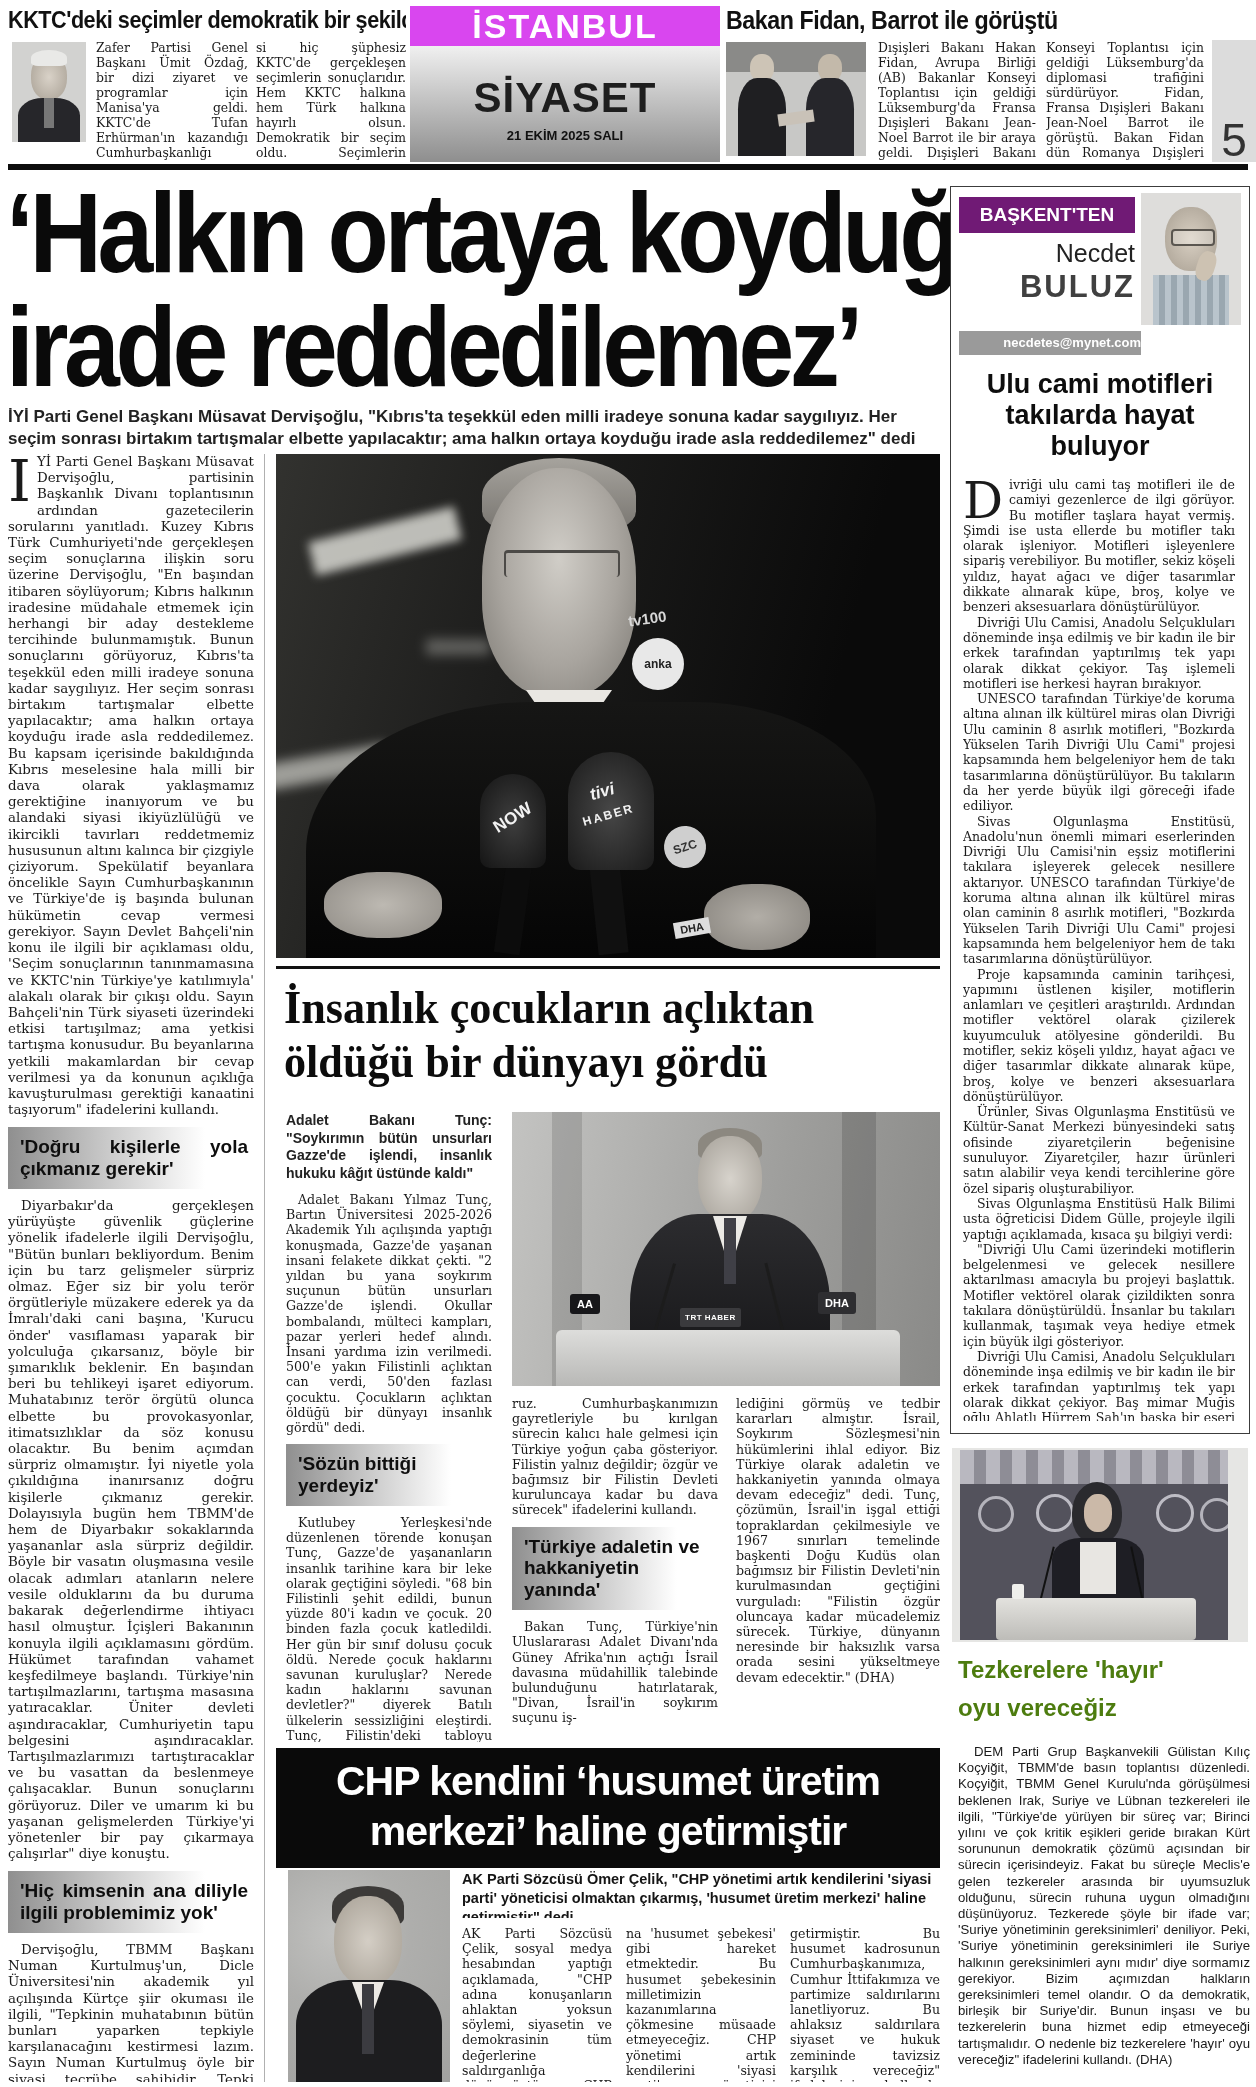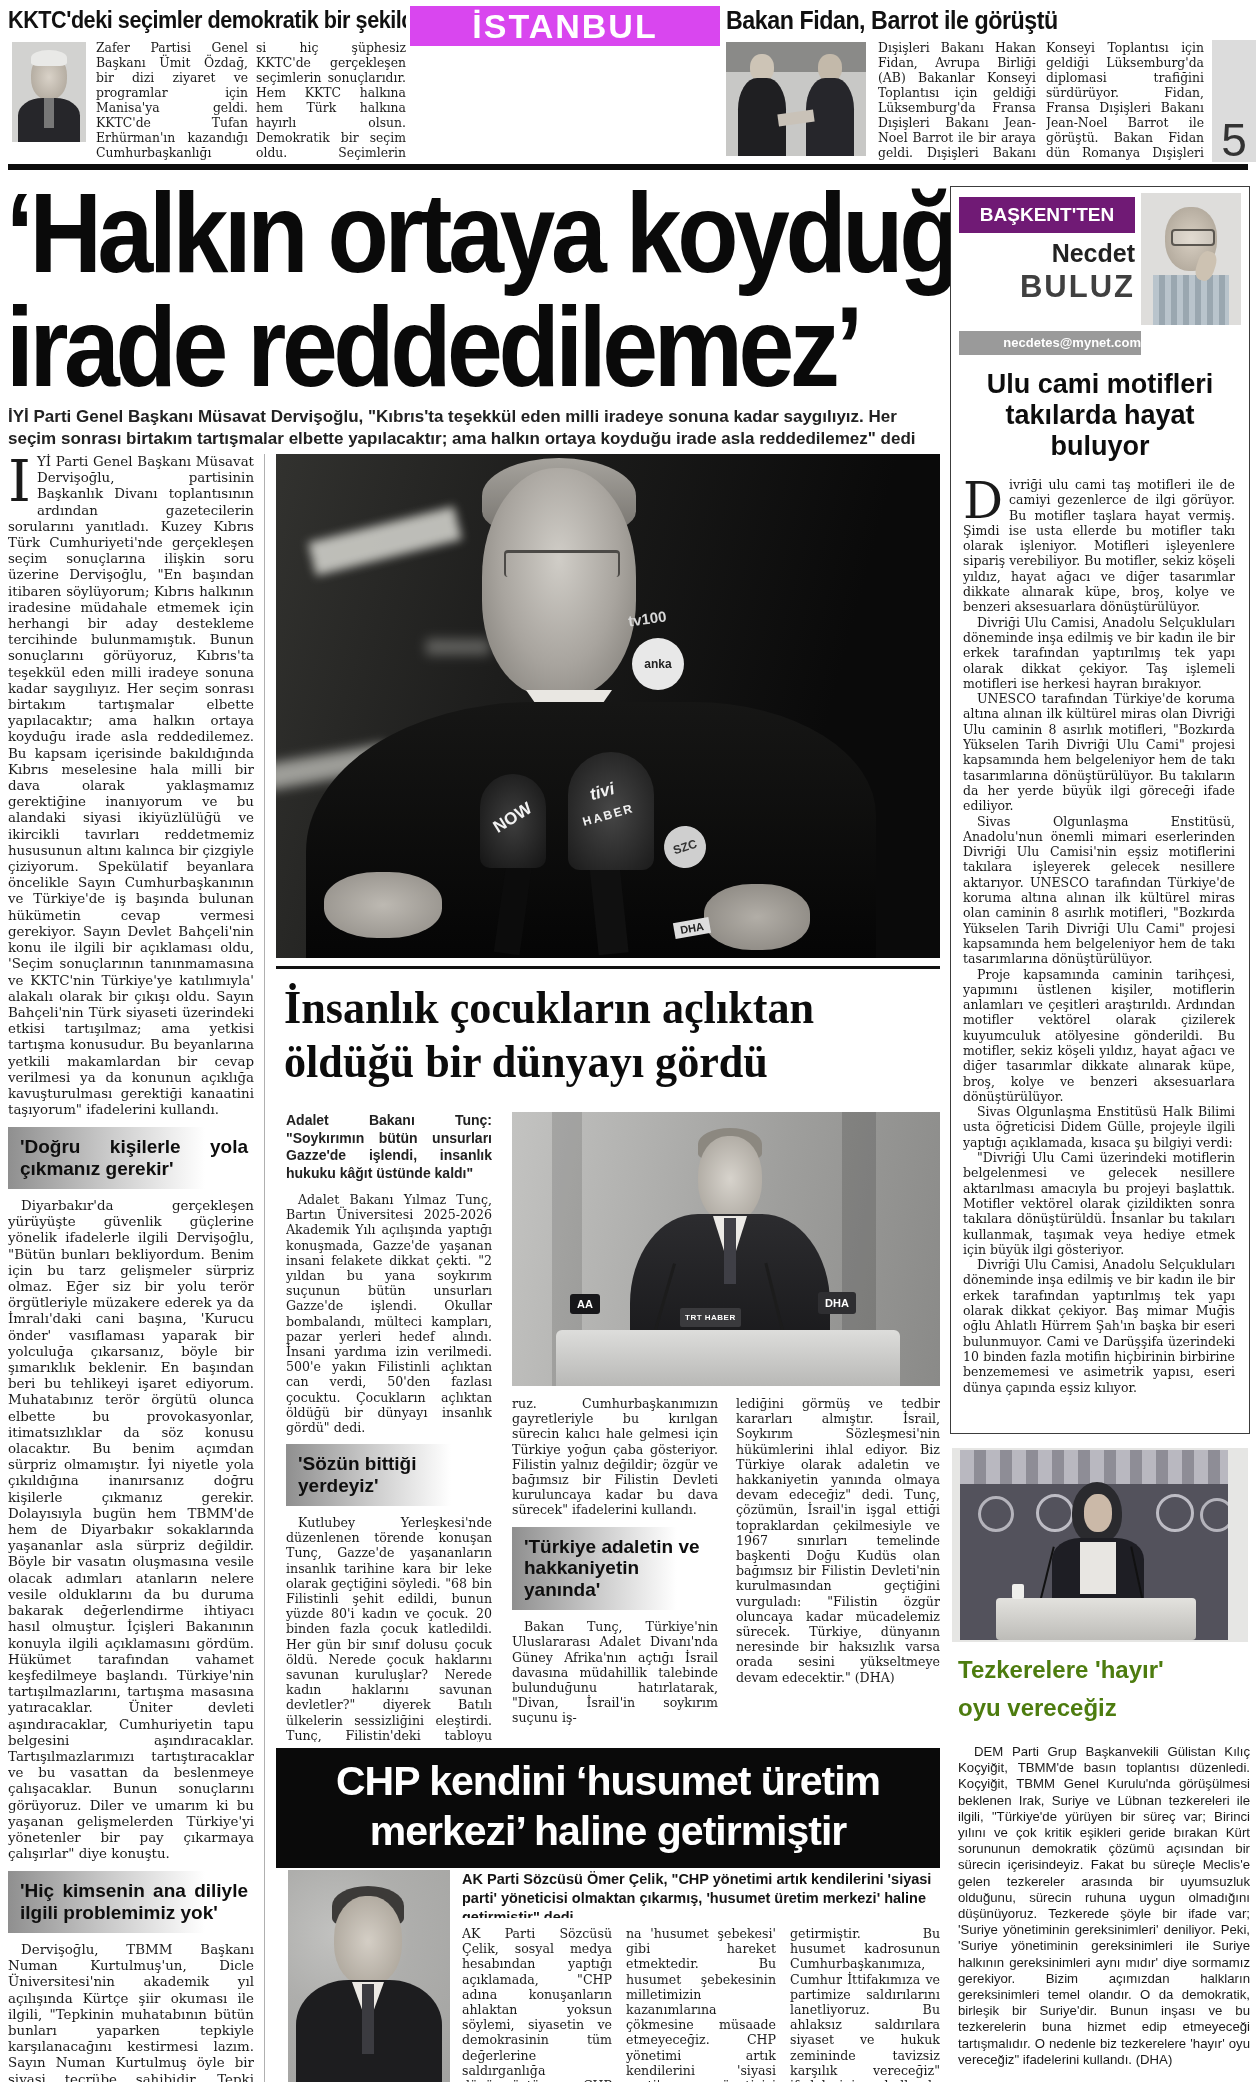--- a/index.html
+++ b/index.html
@@ -44,21 +44,21 @@
 
   
   .chpbox{background:#0a0a0a;color:#fff;text-align:center;padding-top:8px;}
   .chpline{font-weight:800;font-size:41px;line-height:50px;letter-spacing:-1px;}
   .chpdeck{font-size:14.5px;font-weight:700;line-height:1.3;color:#151515;}
   .chpcol{font-size:12.6px;line-height:15.2px;}
 
   
   .rbox{border:1px solid #3c3c3c;background:#fff;}
   .kicker{background:#701a75;color:#fff;font-weight:800;font-size:19px;text-align:center;line-height:36px;}
-  .colname1{font-size:25px;color:#222;text-align:right;font-weight:bold;}
+  .colname1{font-size:25px;color:#222;text-align:right;}
   .colname2{font-size:31px;font-weight:800;letter-spacing:2px;text-align:right;color:#404040;}
   .email{background:#9a9a9a;color:#fff;font-weight:700;font-size:13px;text-align:right;line-height:24px;}
   .coltitle{font-weight:800;font-size:27px;line-height:1.14;text-align:center;color:#0d0d0d;}
   .colbody{font-size:12.5px;line-height:15.3px;}
   .colbody p{margin:0;text-indent:14px;}
   .colbody p.first{text-indent:0;}
   .colbody .dropcap{font-size:50px;line-height:40px;}
 
   
   .demhl{font-weight:800;font-size:24px;line-height:1.15;color:#4d7c0f;}
@@ -83,20 +83,24 @@
         <div style="left:19px;top:8px;width:36px;height:16px;background:#e9e9e7;border-radius:50% 50% 20% 20%"></div>
         <div style="left:6px;top:56px;width:62px;height:44px;background:#26262a;border-radius:40% 40% 0 0"></div>
         <div style="left:32px;top:56px;width:10px;height:30px;background:#777"></div>
       </div>
       <div class="topcol serifbody j clip abs" style="left:88px;top:34px;width:152px;height:122px">Zafer Partisi Genel Başkanı Ümit Özdağ, bir dizi ziyaret ve programlar için Manisa'ya geldi. KKTC'de Tufan Erhürman'ın kazandığı Cumhurbaşkanlığı seçimleriyle ilgili değerlendirmelerde bulunan Özdağ, "Bugün Türkiye'nin gündeminin birinci madde-</div>
       <div class="topcol serifbody j clip abs" style="left:248px;top:34px;width:150px;height:122px">si hiç şüphesiz KKTC'de gerçekleşen seçimlerin sonuçlarıdır. Hem KKTC halkına hem Türk halkına hayırlı olsun. Demokratik bir seçim oldu. Seçimlerin sonuçlarını tartışmaya gerek yoktur. Bu seçimler meşru ve demokratik bir şekilde sonuçlanmıştır" dedi. (DHA)</div>
     </div>
 
     <div class="abs" style="left:402px;top:0;width:310px;height:156px">
       <div class="mast-title">İSTANBUL</div>
+      <div class="mast-grad">
+        <div class="mast-section">SİYASET</div>
+        <div class="mast-date">21 EKİM 2025 SALI</div>
+      </div>
     </div>
 
     <div class="abs clip" style="left:718px;top:0;width:482px;height:156px">
       <div class="tophead" style="font-size:25px;transform:scaleX(.93)">Bakan Fidan, Barrot ile görüştü</div>
       <div class="ph" style="left:0;top:36px;width:140px;height:114px;background:#c8c8c6">
         <div style="left:0;top:0;width:140px;height:30px;background:#8a8a88"></div>
         <div style="left:24px;top:12px;width:24px;height:28px;background:#cdc4b6;border-radius:46%"></div>
         <div style="left:92px;top:12px;width:24px;height:28px;background:#c3b9aa;border-radius:46%"></div>
         <div style="left:12px;top:36px;width:48px;height:78px;background:#1f1f22;border-radius:40% 40% 0 0"></div>
         <div style="left:80px;top:36px;width:48px;height:78px;background:#26262b;border-radius:40% 40% 0 0"></div>
@@ -211,20 +215,21 @@
     <div class="colname1 abs" style="left:0;top:52px;width:184px">Necdet</div>
     <div class="colname2 abs" style="left:0;top:82px;width:184px">BULUZ</div>
     <div class="email abs" style="left:8px;top:144px;width:182px;height:24px">necdetes@mynet.com</div>
     <div class="coltitle abs" style="left:4px;top:182px;width:290px">Ulu cami motifleri takılarda hayat buluyor</div>
     <div class="colbody serifbody j abs clip" style="left:12px;top:290px;width:272px;height:944px">
       <p class="first"><span class="dropcap">D</span><span>ivriği ulu cami taş motifleri ile de camiyi gezenlerce de ilgi görüyor. Bu motifler taşlara hayat vermiş. Şimdi ise usta ellerde bu motifler takı olarak işleniyor. Motifleri işleyenlere sipariş verebiliyor. Bu motifler, sekiz köşeli yıldız, hayat ağacı ve diğer tasarımlar dikkate alınarak küpe, broş, kolye ve benzeri aksesuarlara dönüştürülüyor.</span></p>
       <p>Divriği Ulu Camisi, Anadolu Selçukluları döneminde inşa edilmiş ve bir kadın ile bir erkek tarafından yaptırılmış tek yapı olarak dikkat çekiyor. Taş işlemeli motifleri ise herkesi hayran bırakıyor.</p>
       <p>UNESCO tarafından Türkiye'de koruma altına alınan ilk kültürel miras olan Divriği Ulu caminin 8 asırlık motifleri, "Bozkırda Yükselen Tarih Divriği Ulu Cami" projesi kapsamında hem belgeleniyor hem de takı tasarımlarına dönüştürülüyor. Bu takıların da her yerde büyük ilgi göreceği ifade ediliyor.</p>
       <p>Sivas Olgunlaşma Enstitüsü, Anadolu'nun önemli mimari eserlerinden Divriği Ulu Camisi'nin eşsiz motiflerini takılara işleyerek gelecek nesillere aktarıyor. UNESCO tarafından Türkiye'de koruma altına alınan ilk kültürel miras olan caminin 8 asırlık motifleri, "Bozkırda Yükselen Tarih Divriği Ulu Cami" projesi kapsamında hem belgeleniyor hem de takı tasarımlarına dönüştürülüyor.</p>
       <p>Proje kapsamında caminin tarihçesi, yapımını üstlenen kişiler, motiflerin anlamları ve çeşitleri araştırıldı. Ardından motifler vektörel olarak çizilerek kuyumculuk atölyesine gönderildi. Bu motifler, sekiz köşeli yıldız, hayat ağacı ve diğer tasarımlar dikkate alınarak küpe, broş, kolye ve benzeri aksesuarlara dönüştürülüyor.</p>
+      <p>Ürünler, Sivas Olgunlaşma Enstitüsü ve Kültür-Sanat Merkezi bünyesindeki satış ofisinde ziyaretçilerin beğenisine sunuluyor. Ziyaretçiler, hazır ürünleri satın alabilir veya kendi tercihlerine göre özel sipariş oluşturabiliyor.</p>
       <p>Sivas Olgunlaşma Enstitüsü Halk Bilimi usta öğreticisi Didem Gülle, projeyle ilgili yaptığı açıklamada, kısaca şu bilgiyi verdi:</p>
       <p>"Divriği Ulu Cami üzerindeki motiflerin belgelenmesi ve gelecek nesillere aktarılması amacıyla bu projeyi başlattık. Motifler vektörel olarak çizildikten sonra takılara dönüştürüldü. İnsanlar bu takıları kullanmak, taşımak veya hediye etmek için büyük ilgi gösteriyor.</p>
       <p>Divriği Ulu Camisi, Anadolu Selçukluları döneminde inşa edilmiş ve bir kadın ile bir erkek tarafından yaptırılmış tek yapı olarak dikkat çekiyor. Baş mimar Muğis oğlu Ahlatlı Hürrem Şah'ın başka bir eseri bulunmuyor. Cami ve Darüşşifa üzerindeki 10 binden fazla motifin hiçbirinin birbirine benzememesi ve asimetrik yapısı, eseri dünya çapında eşsiz kılıyor.</p>
     </div>
   </div>
 
   <div class="abs" style="left:952px;top:1448px;width:296px;height:194px;background:#e6e6e4"></div>
   <div class="ph" style="left:960px;top:1450px;width:268px;height:190px;background:#53525c">
     <div style="left:0;top:0;width:268px;height:34px;background:repeating-linear-gradient(90deg,#b9b8c0 0 14px,#8e8d96 14px 26px)"></div>
     <div style="left:18px;top:46px;width:30px;height:30px;border:3px solid #b4b3bb;border-radius:50%"></div>

